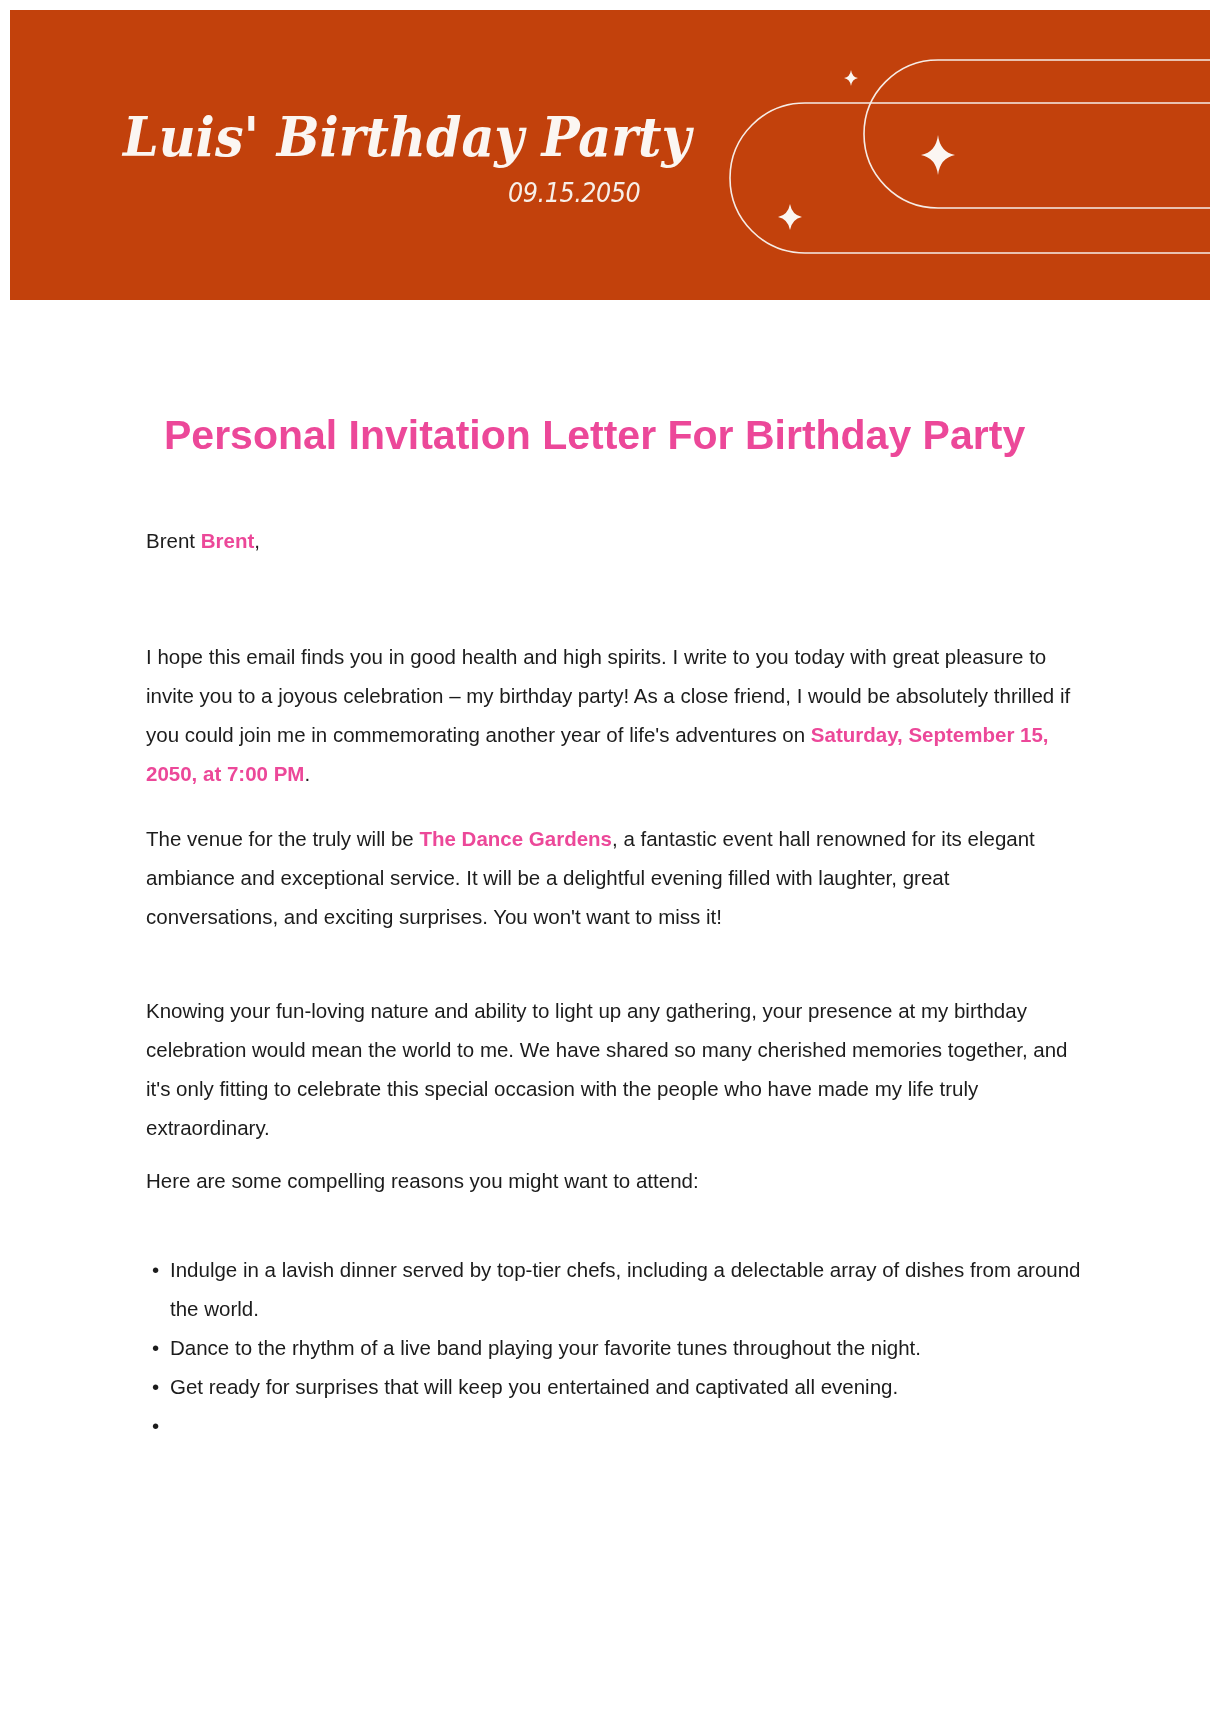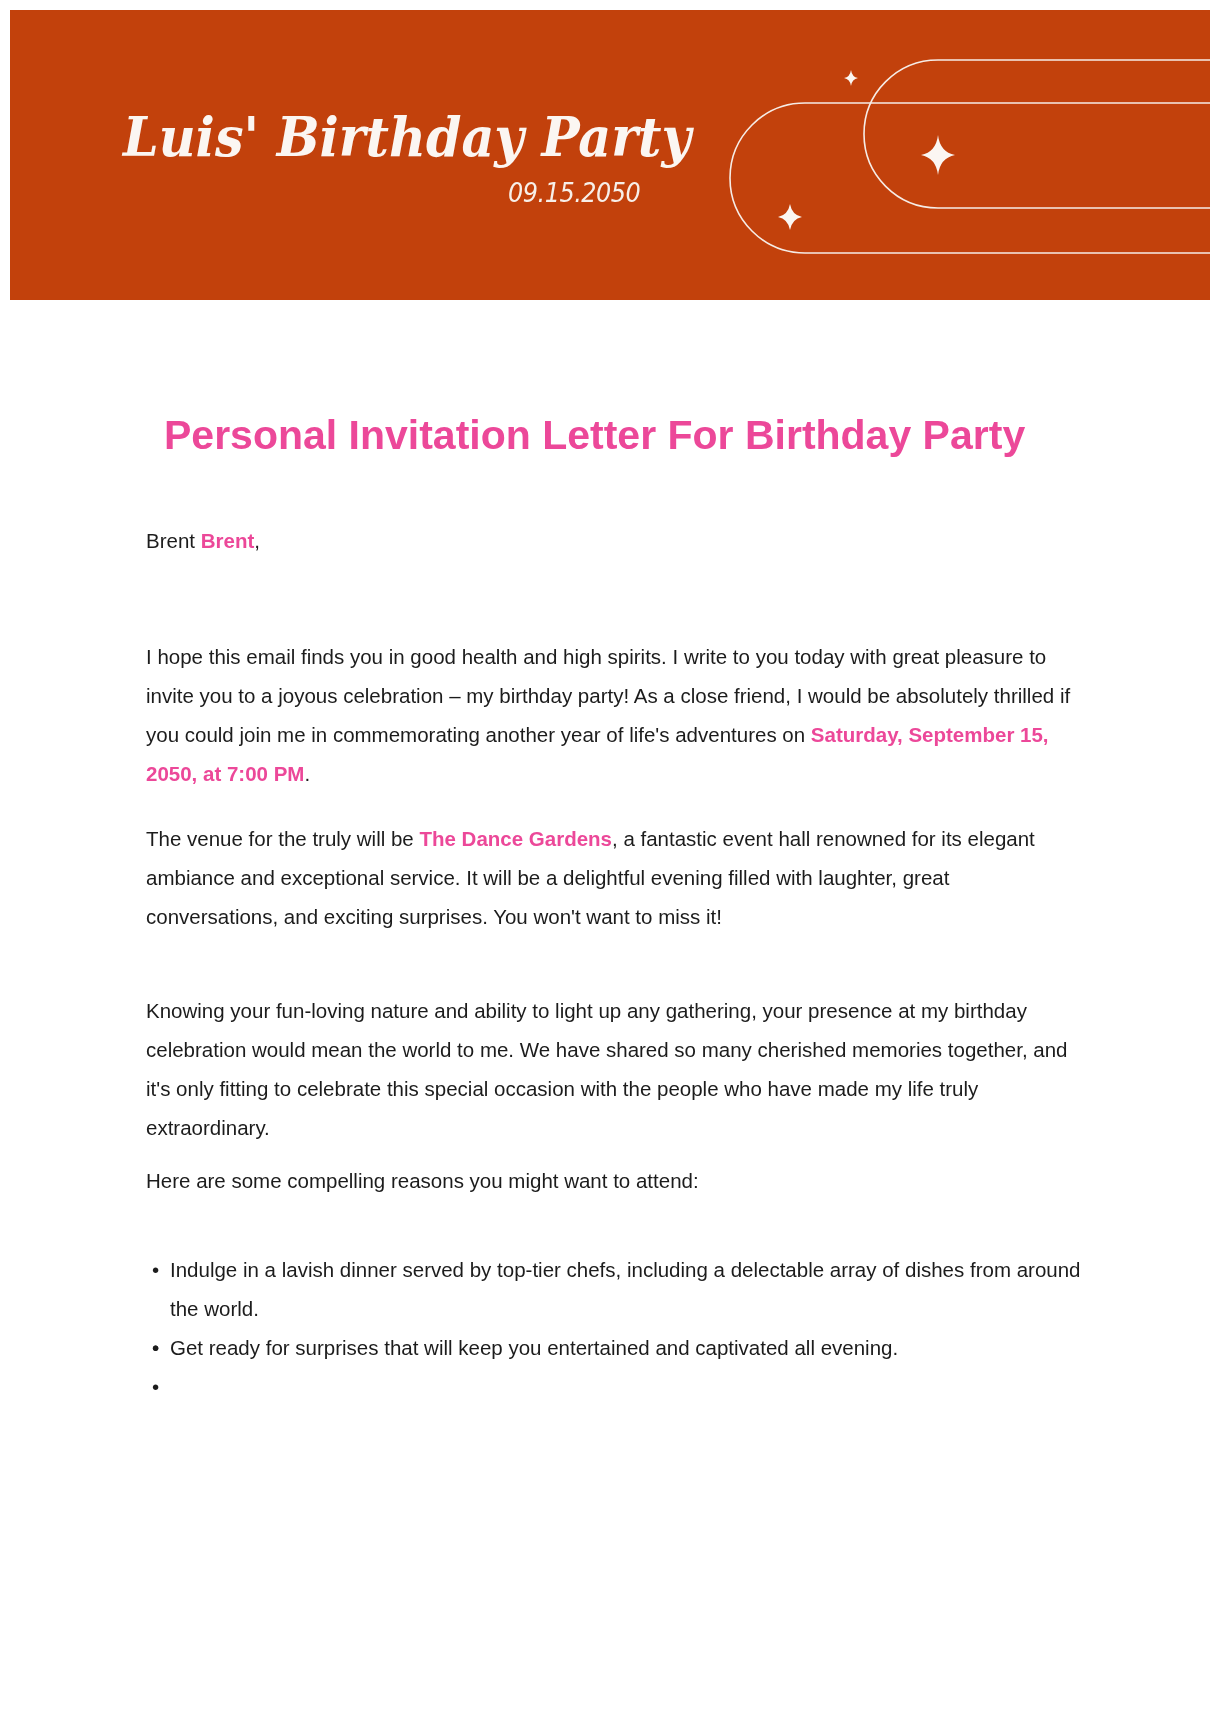--- a/index.html
+++ b/index.html
@@ -134,16 +134,16 @@
 <p class="p para1"><span>I hope this email finds you in good health and high spirits. I write to you today with great pleasure to invite you to a joyous celebration – my birthday party! As a close friend, I would be absolutely thrilled if you could join me in commemorating another year of life's adventures on </span><b>Saturday, September 15, 2050, at 7:00 PM</b><span>.</span></p>
 
 <p class="p para2"><span>The venue for the truly will be </span><b>The Dance Gardens</b><span>, a fantastic event hall renowned for its elegant ambiance and exceptional service. It will be a delightful evening filled with laughter, great conversations, and exciting surprises. You won't want to miss it!</span></p>
 
 <p class="p para3">Knowing your fun-loving nature and ability to light up any gathering, your presence at my birthday celebration would mean the world to me. We have shared so many cherished memories together, and it's only fitting to celebrate this special occasion with the people who have made my life truly extraordinary.</p>
 
 <p class="p para4">Here are some compelling reasons you might want to attend:</p>
 
 <ul class="reasons">
   <li><span class="bullet">•</span><span>Indulge in a lavish dinner served by top-tier chefs, including a delectable array of dishes from around the world.</span></li>
-  <li><span class="bullet">•</span></li>
+  <li><span class="bullet">•</span><span>Dance to the rhythm of a live band playing your favorite tunes throughout the night.</span></li>
   <li><span class="bullet">•</span><span>Get ready for surprises that will keep you entertained and captivated all evening.</span></li>
   <li><span class="bullet">•</span></li>
 </ul>
 
 </body></html>

